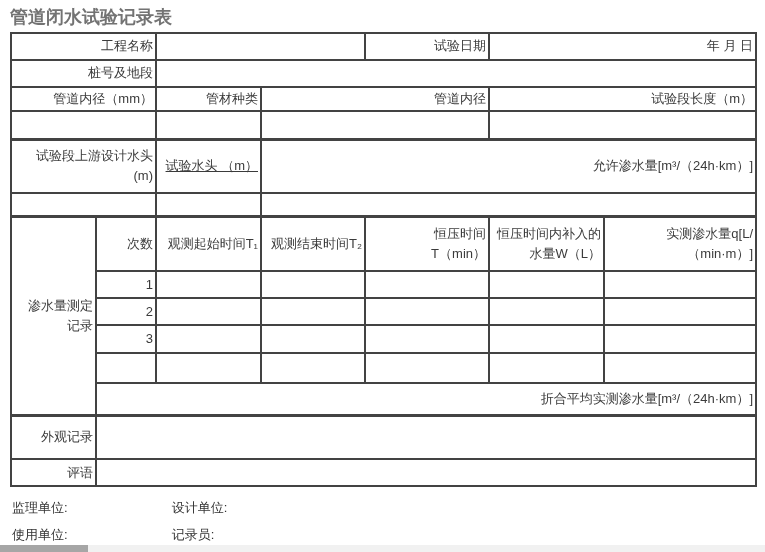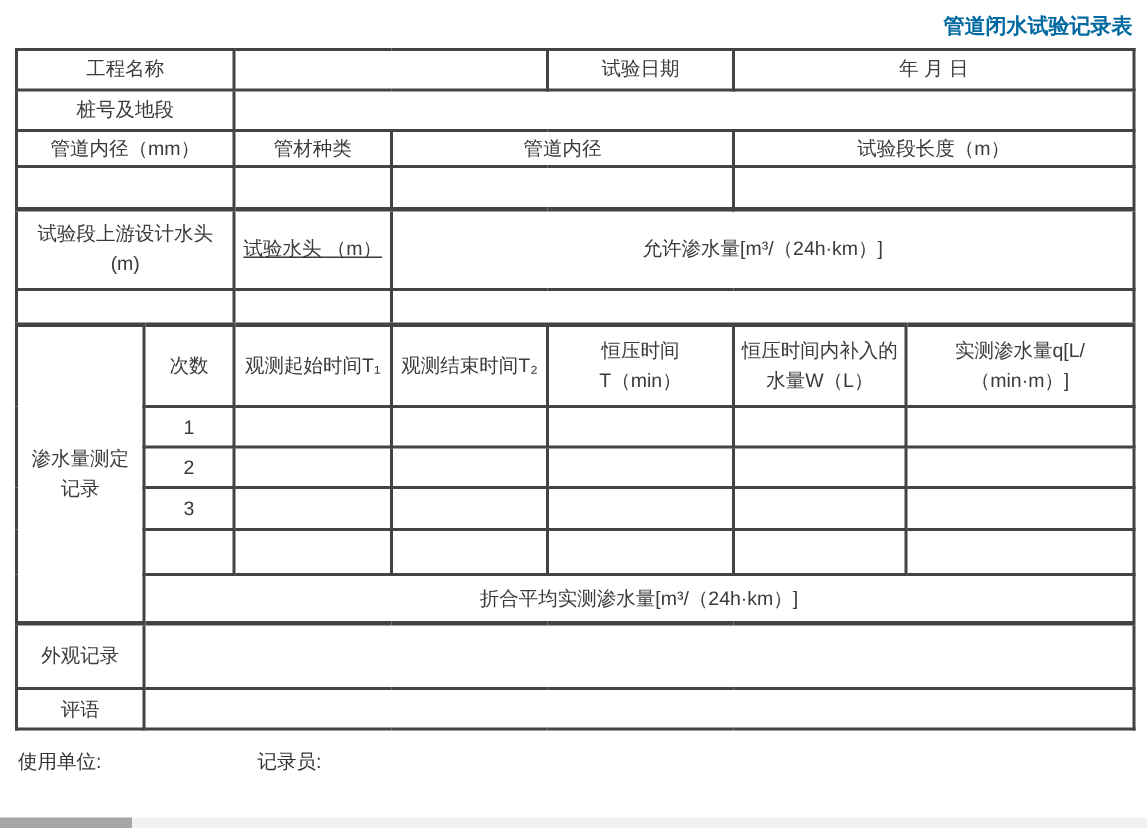--- a/index.html
+++ b/index.html
@@ -1,20 +1,20 @@
 <!DOCTYPE html>
 <html><head>
 <meta charset="utf-8">
 <style>
   html,body{margin:0;padding:0;background:#ffffff;width:765px;height:552px;overflow:hidden;
     font-family:"Liberation Sans","DejaVu Sans",sans-serif;position:relative;}
-  .page-title{width:745px;margin:8px 0 6px 10px;text-align:right;font-size:14px;font-weight:bold;
-    color:#0369a1;line-height:18px;}
+  .page-title{width:745px;margin:8px 0 6px 10px;text-align:left;font-size:18px;font-weight:bold;
+    color:#737373;line-height:18px;}
   table.record{border-collapse:collapse;table-layout:fixed;width:745px;margin-left:10px;}
-  table.record td{border:2px solid #434343;font-size:13px;color:#3b3b3b;text-align:center;
+  table.record td{border:2px solid #434343;font-size:13px;color:#3b3b3b;text-align:right;
     vertical-align:middle;padding:1px 2px;white-space:pre-line;line-height:1.55;overflow:hidden;}
   td.ta-left{text-align:left;padding-left:3px;text-decoration:underline;}
   tr.sect td{border-top-width:3px;}
   .footer{margin:7px 0 0 12px;font-size:13px;color:#333;}
   .footer .frow{height:27px;line-height:27px;}
   .footer .fcol1{display:inline-block;width:156px;}
   .hscroll-track{position:absolute;left:0;bottom:0;width:765px;height:7px;background:#f1f1f1;}
   .hscroll-thumb{position:absolute;left:0;bottom:0;width:88px;height:7px;background:#a6a6a6;}
 </style>
 </head>
@@ -133,19 +133,23 @@
 
   <tr style="height:27px">
     <td>评语</td>
     <td colspan="6"></td>
   </tr>
 </tbody>
   </table>
 
 <div class="footer">
   <div class="frow">
+    <span class="fcol1">监理单位:</span>
+    <span>设计单位:</span>
+  </div>
+  <div class="frow">
     <span class="fcol1">使用单位:</span>
     <span>记录员:</span>
   </div>
 </div>
 
 <div class="hscroll-track"></div>
 <div class="hscroll-thumb"></div>
 
 </body></html>

